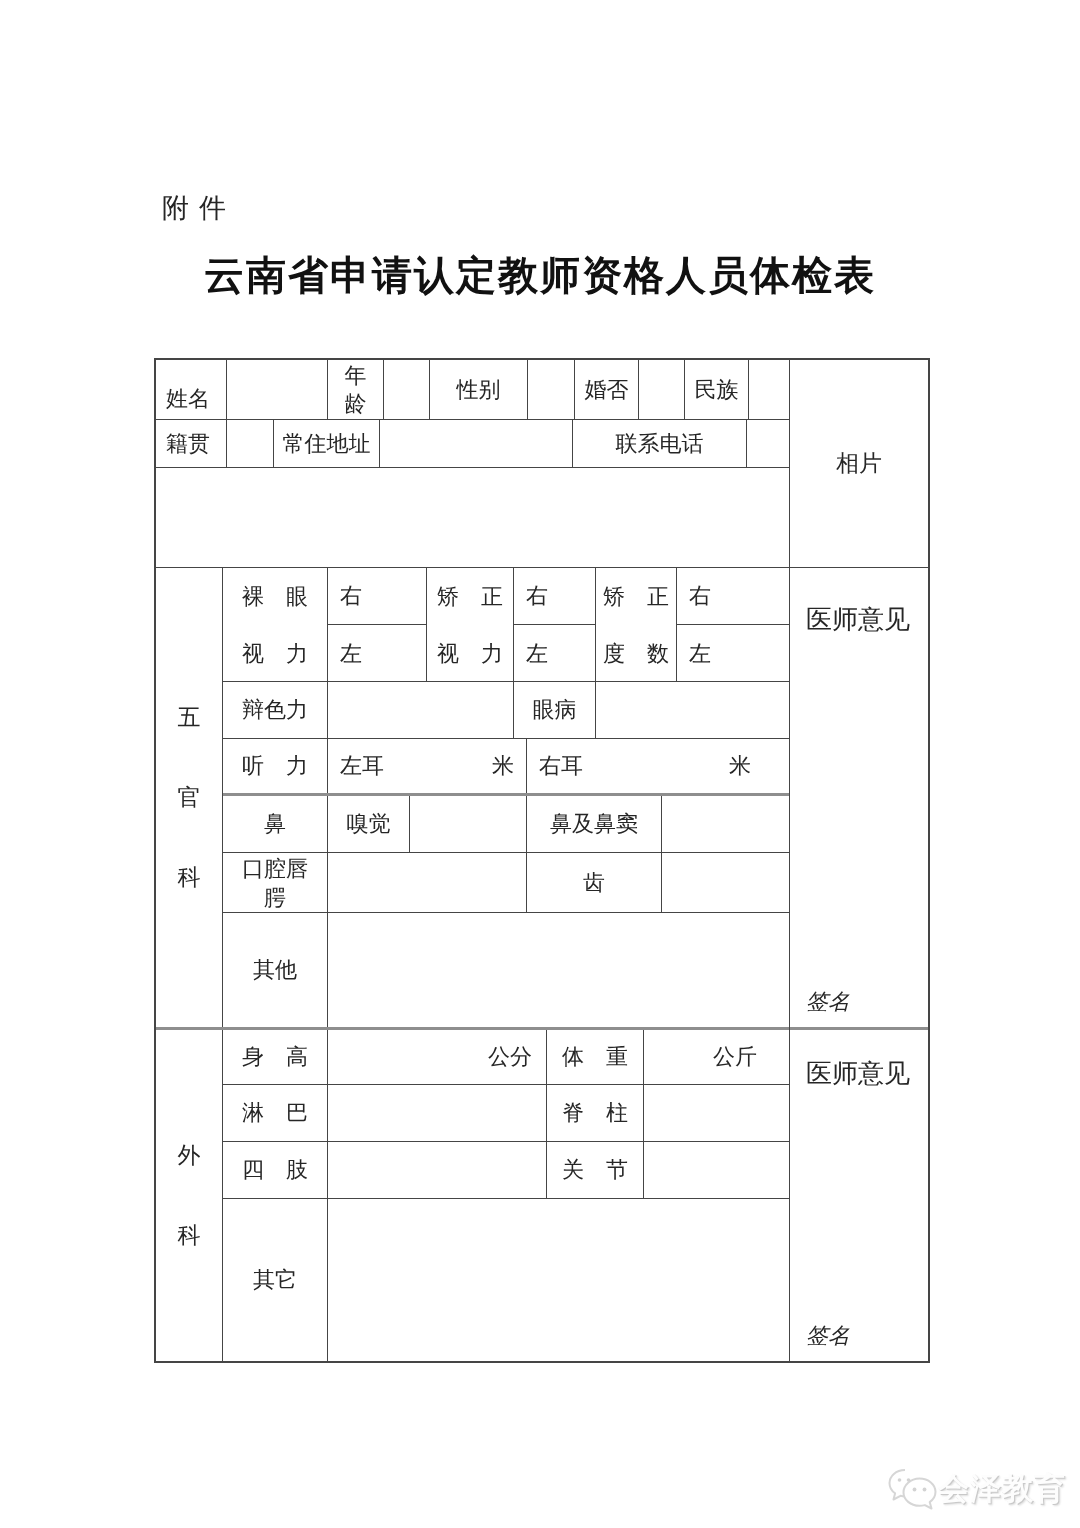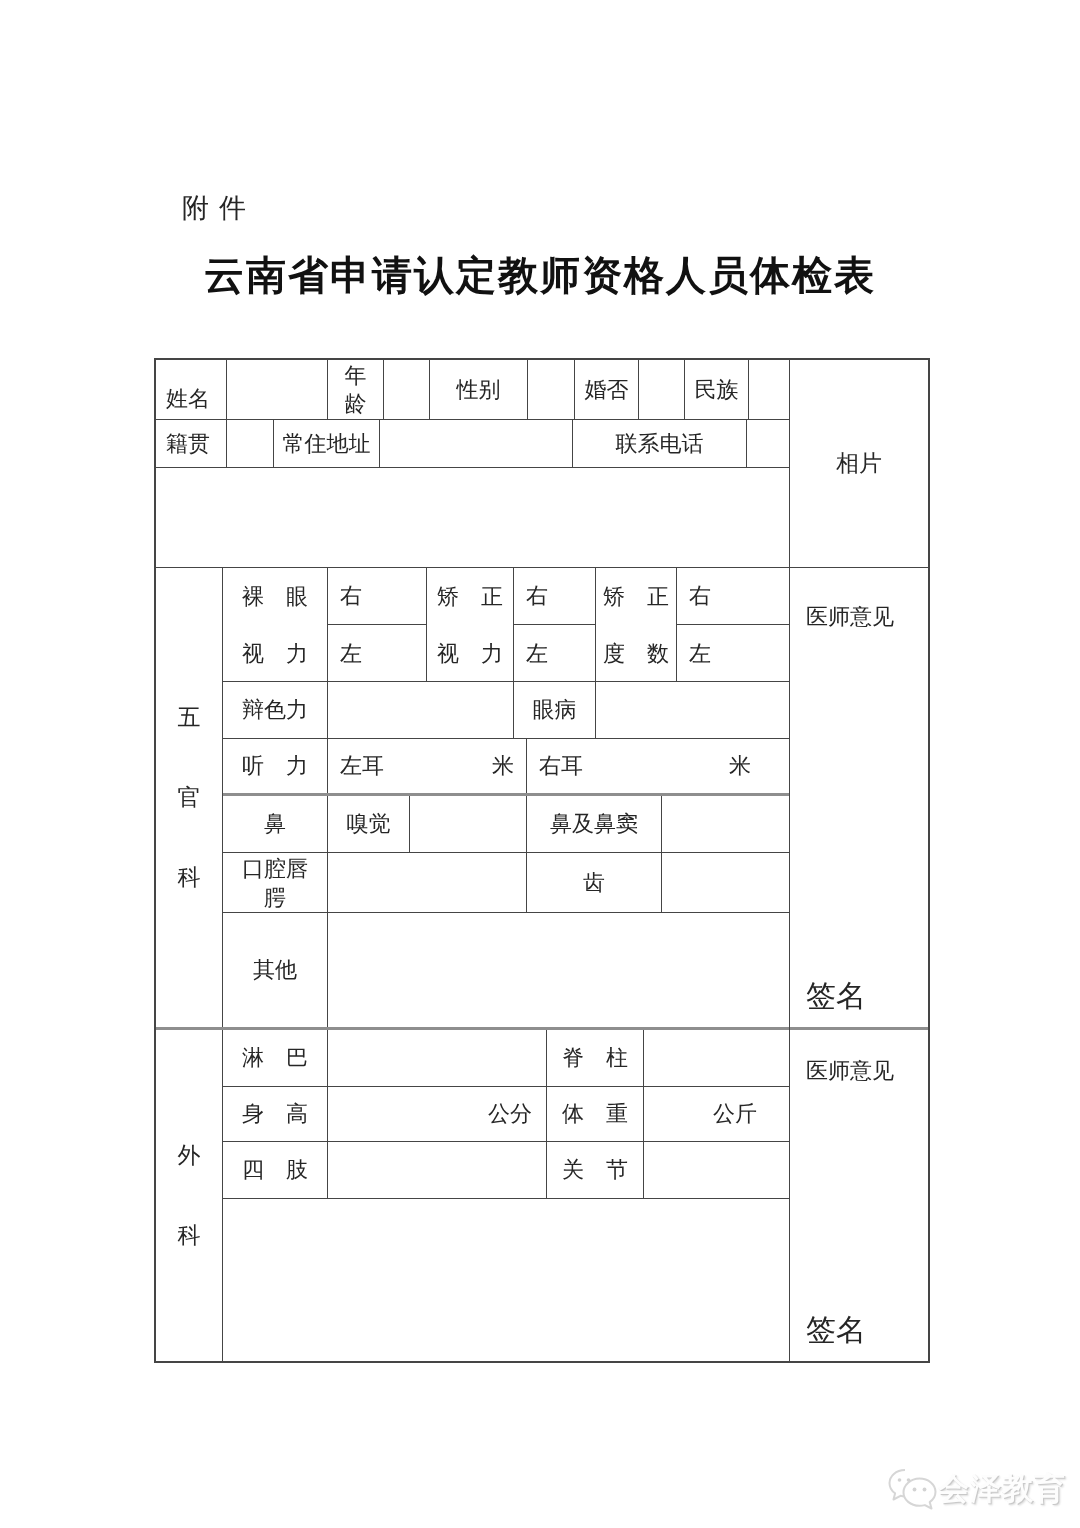--- a/index.html
+++ b/index.html
@@ -13,21 +13,21 @@
   .page{
     position:relative;
     width:1080px;height:1528px;
     background:#ffffff;
     font-family:"Liberation Serif","DejaVu Serif",serif;
     color:var(--text);
     overflow:hidden;
   }
   .attachment{
     position:absolute;left:162px;top:190px;
-    font-size:27px;letter-spacing:10px;margin-left:20px;
+    font-size:27px;letter-spacing:10px;
   }
   .title{
     position:absolute;left:0;right:0;top:248px;
     text-align:center;
     font-family:"Liberation Sans","DejaVu Sans",sans-serif;
     font-weight:bold;font-size:40px;letter-spacing:2px;
     color:#111;
   }
   
   .form-table{
@@ -54,22 +54,22 @@
   .vcol{
     display:flex;align-items:center;justify-content:center;
     white-space:pre-line;text-align:center;
     font-size:23px;line-height:80px;
   }
   .vision-label{white-space:pre-line;text-align:center;line-height:57px;}
   .name-cell{align-items:flex-end;justify-content:flex-start;padding:0 12px 7px 10px;}
   .unit-cell{justify-content:flex-end;}
   .ear-cell{justify-content:space-between;padding:0 12px;}
   .opinion-cell{display:flex;flex-direction:column;align-items:flex-start;}
-  .opinion-top{padding:34px 0 0 16px;font-size:22px;}
-  .opinion-bottom{margin-top:auto;padding:0 0 10px 16px;font-size:30px;}
+  .opinion-top{padding:34px 0 0 16px;font-size:26px;}
+  .opinion-bottom{margin-top:auto;padding:0 0 10px 16px;font-size:22px;font-style:italic;}
   .photo-cell{display:flex;align-items:center;justify-content:center;font-size:23px;}
   
   .watermark{
     position:absolute;right:14px;bottom:16px;
     display:flex;align-items:center;gap:0;
   }
   .brand{
     font-family:"Liberation Sans","DejaVu Sans",sans-serif;
     font-weight:bold;font-size:31px;letter-spacing:1px;
     color:#fdfdfd;
@@ -185,46 +185,50 @@
           </div>
 
         </div>
       </div>
 
       <div class="r" style="flex:1">
         <div class="vcol br" style="flex:0 0 67px">外
 科</div>
         <div style="flex:1;display:flex;flex-direction:column">
 
-          <div class="r bb" style="height:57px">
-            <div class="c br" style="flex:0 0 105px">淋　巴</div>
-            <div class="c br" style="flex:0 0 219px"></div>
-            <div class="c br" style="flex:0 0 97px">脊　柱</div>
-            <div class="c" style="flex:1"></div>
-          </div>
-
           <div class="r bb" style="height:55px">
             <div class="c br" style="flex:0 0 105px">身　高</div>
             <div class="c br unit-cell" style="flex:0 0 219px;padding-right:14px">
               <span>公分</span>
             </div>
             <div class="c br" style="flex:0 0 97px">体　重</div>
             <div class="c unit-cell" style="flex:1;padding-right:32px">
               <span>公斤</span>
             </div>
           </div>
 
           <div class="r bb" style="height:57px">
+            <div class="c br" style="flex:0 0 105px">淋　巴</div>
+            <div class="c br" style="flex:0 0 219px"></div>
+            <div class="c br" style="flex:0 0 97px">脊　柱</div>
+            <div class="c" style="flex:1"></div>
+          </div>
+
+          <div class="r bb" style="height:57px">
             <div class="c br" style="flex:0 0 105px">四　肢</div>
             <div class="c br" style="flex:0 0 219px"></div>
             <div class="c br" style="flex:0 0 97px">关　节</div>
             <div class="c" style="flex:1"></div>
           </div>
 
 
+          <div class="r" style="flex:1">
+            <div class="c br" style="flex:0 0 105px">其它</div>
+            <div class="c" style="flex:1"></div>
+          </div>
 
         </div>
       </div>
     </div>
 
     <div class="rightcol">
       <div class="photo-cell bb" style="height:208px">
         <span>相片</span>
       </div>
       <div class="opinion-cell bb3" style="height:462px">

